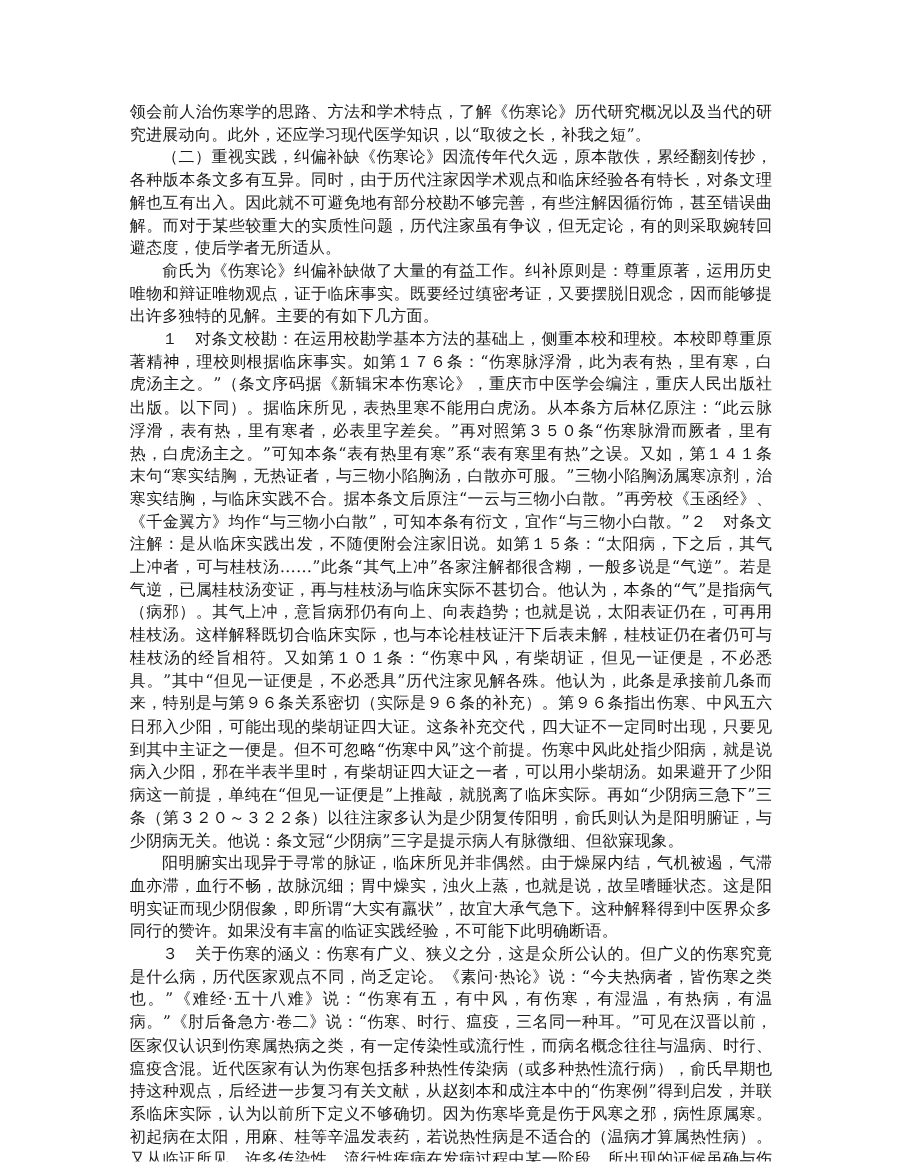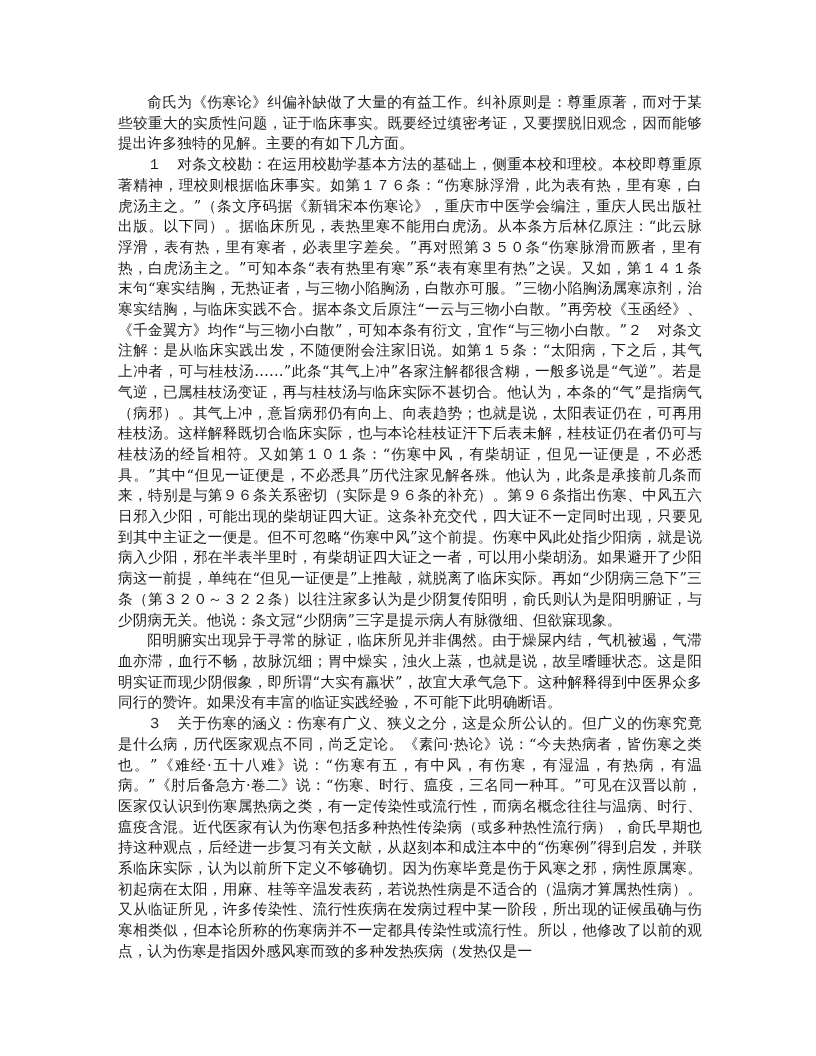--- a/index.html
+++ b/index.html
@@ -16,17 +16,19 @@
     text-align: justify;
     letter-spacing: 0.2px;
   }
   .page p { margin: 0; }
   .page p.indent { text-indent: 2em; }
 </style>
 </head>
 <body>
 
 <div class="page">
-  <p class="indent">俞氏为《伤寒论》纠偏补缺做了大量的有益工作。纠补原则是：尊重原著，而对于某些较重大的实质性问题，证于临床事实。既要经过缜密考证，又要摆脱旧观念，因而能够提出许多独特的见解。主要的有如下几方面。</p>
+  <p>领会前人治伤寒学的思路、方法和学术特点，了解《伤寒论》历代研究概况以及当代的研究进展动向。此外，还应学习现代医学知识，以“取彼之长，补我之短”。</p>
+  <p class="indent">（二）重视实践，纠偏补缺《伤寒论》因流传年代久远，原本散佚，累经翻刻传抄，各种版本条文多有互异。同时，由于历代注家因学术观点和临床经验各有特长，对条文理解也互有出入。因此就不可避免地有部分校勘不够完善，有些注解因循衍饰，甚至错误曲解。而对于某些较重大的实质性问题，历代注家虽有争议，但无定论，有的则采取婉转回避态度，使后学者无所适从。</p>
+  <p class="indent">俞氏为《伤寒论》纠偏补缺做了大量的有益工作。纠补原则是：尊重原著，运用历史唯物和辩证唯物观点，证于临床事实。既要经过缜密考证，又要摆脱旧观念，因而能够提出许多独特的见解。主要的有如下几方面。</p>
   <p class="indent">１　对条文校勘：在运用校勘学基本方法的基础上，侧重本校和理校。本校即尊重原著精神，理校则根据临床事实。如第１７６条：“伤寒脉浮滑，此为表有热，里有寒，白虎汤主之。”（条文序码据《新辑宋本伤寒论》，重庆市中医学会编注，重庆人民出版社出版。以下同）。据临床所见，表热里寒不能用白虎汤。从本条方后林亿原注：“此云脉浮滑，表有热，里有寒者，必表里字差矣。”再对照第３５０条“伤寒脉滑而厥者，里有热，白虎汤主之。”可知本条“表有热里有寒”系“表有寒里有热”之误。又如，第１４１条末句“寒实结胸，无热证者，与三物小陷胸汤，白散亦可服。”三物小陷胸汤属寒凉剂，治寒实结胸，与临床实践不合。据本条文后原注“一云与三物小白散。”再旁校《玉函经》、《千金翼方》均作“与三物小白散”，可知本条有衍文，宜作“与三物小白散。”２　对条文注解：是从临床实践出发，不随便附会注家旧说。如第１５条：“太阳病，下之后，其气上冲者，可与桂枝汤……”此条“其气上冲”各家注解都很含糊，一般多说是“气逆”。若是气逆，已属桂枝汤变证，再与桂枝汤与临床实际不甚切合。他认为，本条的“气”是指病气（病邪）。其气上冲，意旨病邪仍有向上、向表趋势；也就是说，太阳表证仍在，可再用桂枝汤。这样解释既切合临床实际，也与本论桂枝证汗下后表未解，桂枝证仍在者仍可与桂枝汤的经旨相符。又如第１０１条：“伤寒中风，有柴胡证，但见一证便是，不必悉具。”其中“但见一证便是，不必悉具”历代注家见解各殊。他认为，此条是承接前几条而来，特别是与第９６条关系密切（实际是９６条的补充）。第９６条指出伤寒、中风五六日邪入少阳，可能出现的柴胡证四大证。这条补充交代，四大证不一定同时出现，只要见到其中主证之一便是。但不可忽略“伤寒中风”这个前提。伤寒中风此处指少阳病，就是说病入少阳，邪在半表半里时，有柴胡证四大证之一者，可以用小柴胡汤。如果避开了少阳病这一前提，单纯在“但见一证便是”上推敲，就脱离了临床实际。再如“少阴病三急下”三条（第３２０～３２２条）以往注家多认为是少阴复传阳明，俞氏则认为是阳明腑证，与少阴病无关。他说：条文冠“少阴病”三字是提示病人有脉微细、但欲寐现象。</p>
   <p class="indent">阳明腑实出现异于寻常的脉证，临床所见并非偶然。由于燥屎内结，气机被遏，气滞血亦滞，血行不畅，故脉沉细；胃中燥实，浊火上蒸，也就是说，故呈嗜睡状态。这是阳明实证而现少阴假象，即所谓“大实有羸状”，故宜大承气急下。这种解释得到中医界众多同行的赞许。如果没有丰富的临证实践经验，不可能下此明确断语。</p>
   <p class="indent">３　关于伤寒的涵义：伤寒有广义、狭义之分，这是众所公认的。但广义的伤寒究竟是什么病，历代医家观点不同，尚乏定论。《素问·热论》说：“今夫热病者，皆伤寒之类也。”《难经·五十八难》说：“伤寒有五，有中风，有伤寒，有湿温，有热病，有温病。”《肘后备急方·卷二》说：“伤寒、时行、瘟疫，三名同一种耳。”可见在汉晋以前，医家仅认识到伤寒属热病之类，有一定传染性或流行性，而病名概念往往与温病、时行、瘟疫含混。近代医家有认为伤寒包括多种热性传染病（或多种热性流行病），俞氏早期也持这种观点，后经进一步复习有关文献，从赵刻本和成注本中的“伤寒例”得到启发，并联系临床实际，认为以前所下定义不够确切。因为伤寒毕竟是伤于风寒之邪，病性原属寒。初起病在太阳，用麻、桂等辛温发表药，若说热性病是不适合的（温病才算属热性病）。又从临证所见，许多传染性、流行性疾病在发病过程中某一阶段，所出现的证候虽确与伤寒相类似，但本论所称的伤寒病并不一定都具传染性或流行性。所以，他修改了以前的观点，认为伤寒是指因外感风寒而致的多种发热疾病（发热仅是一</p>
 </div>
 
 </body></html>

